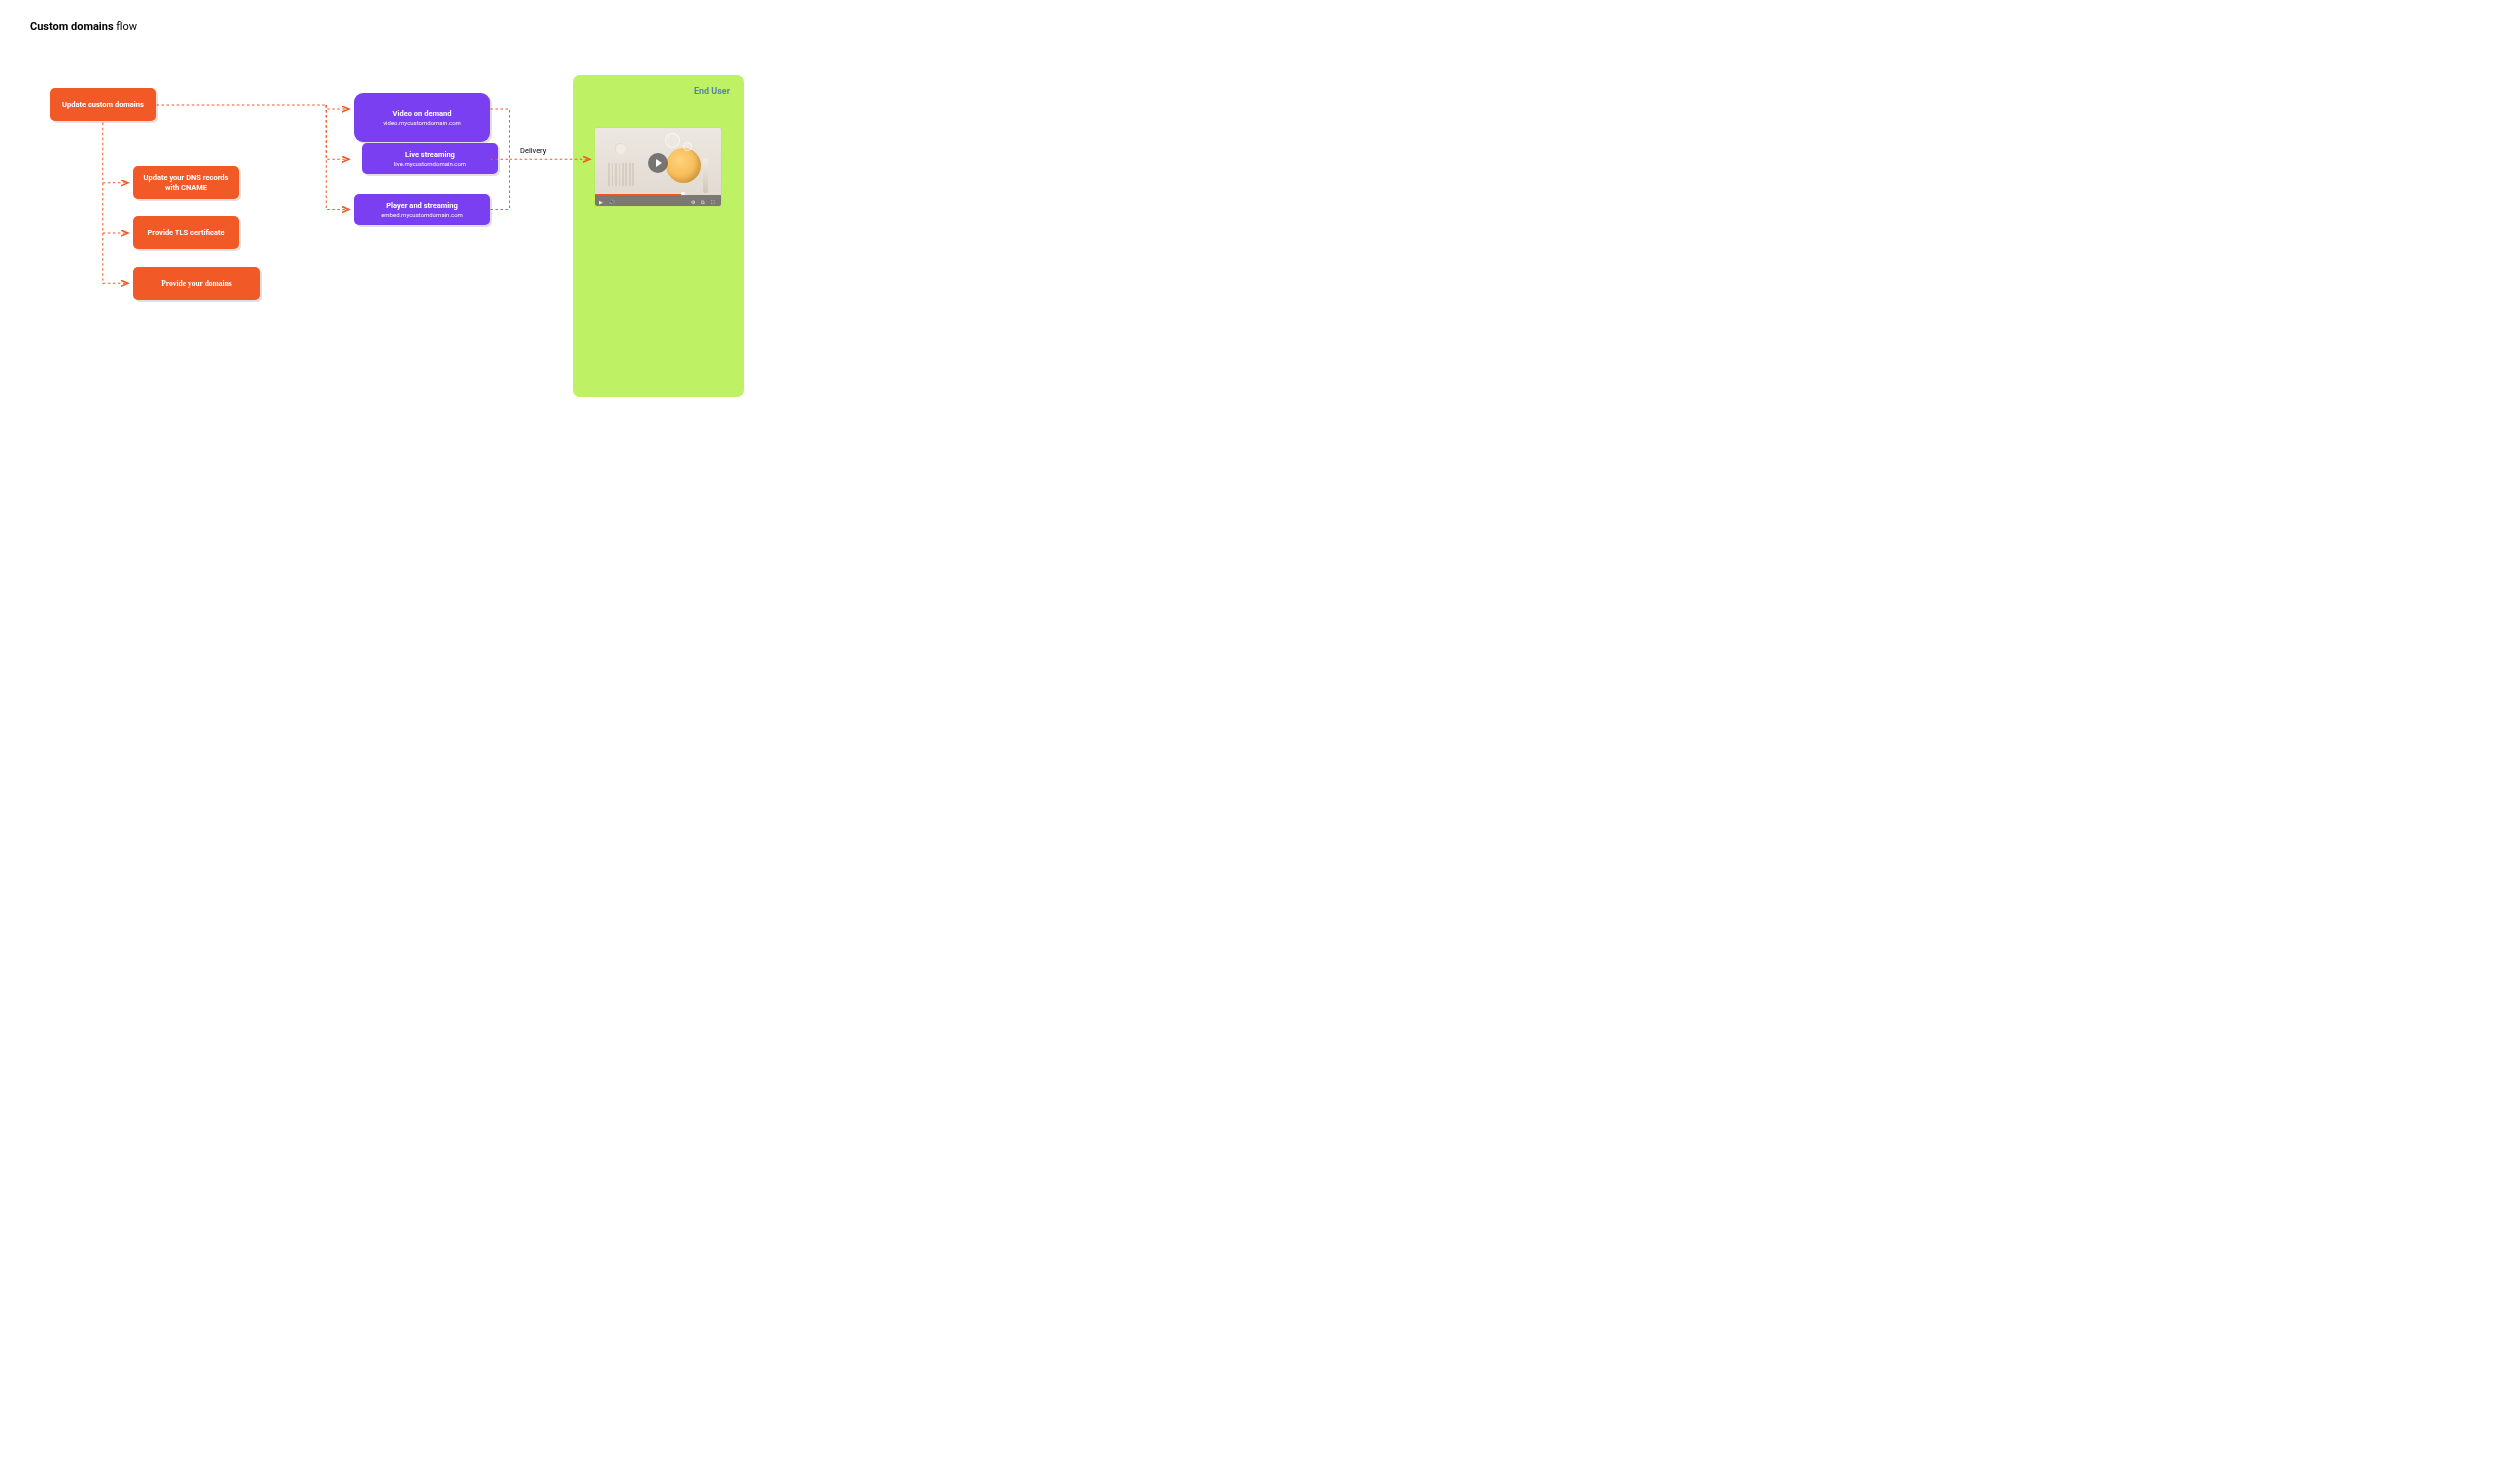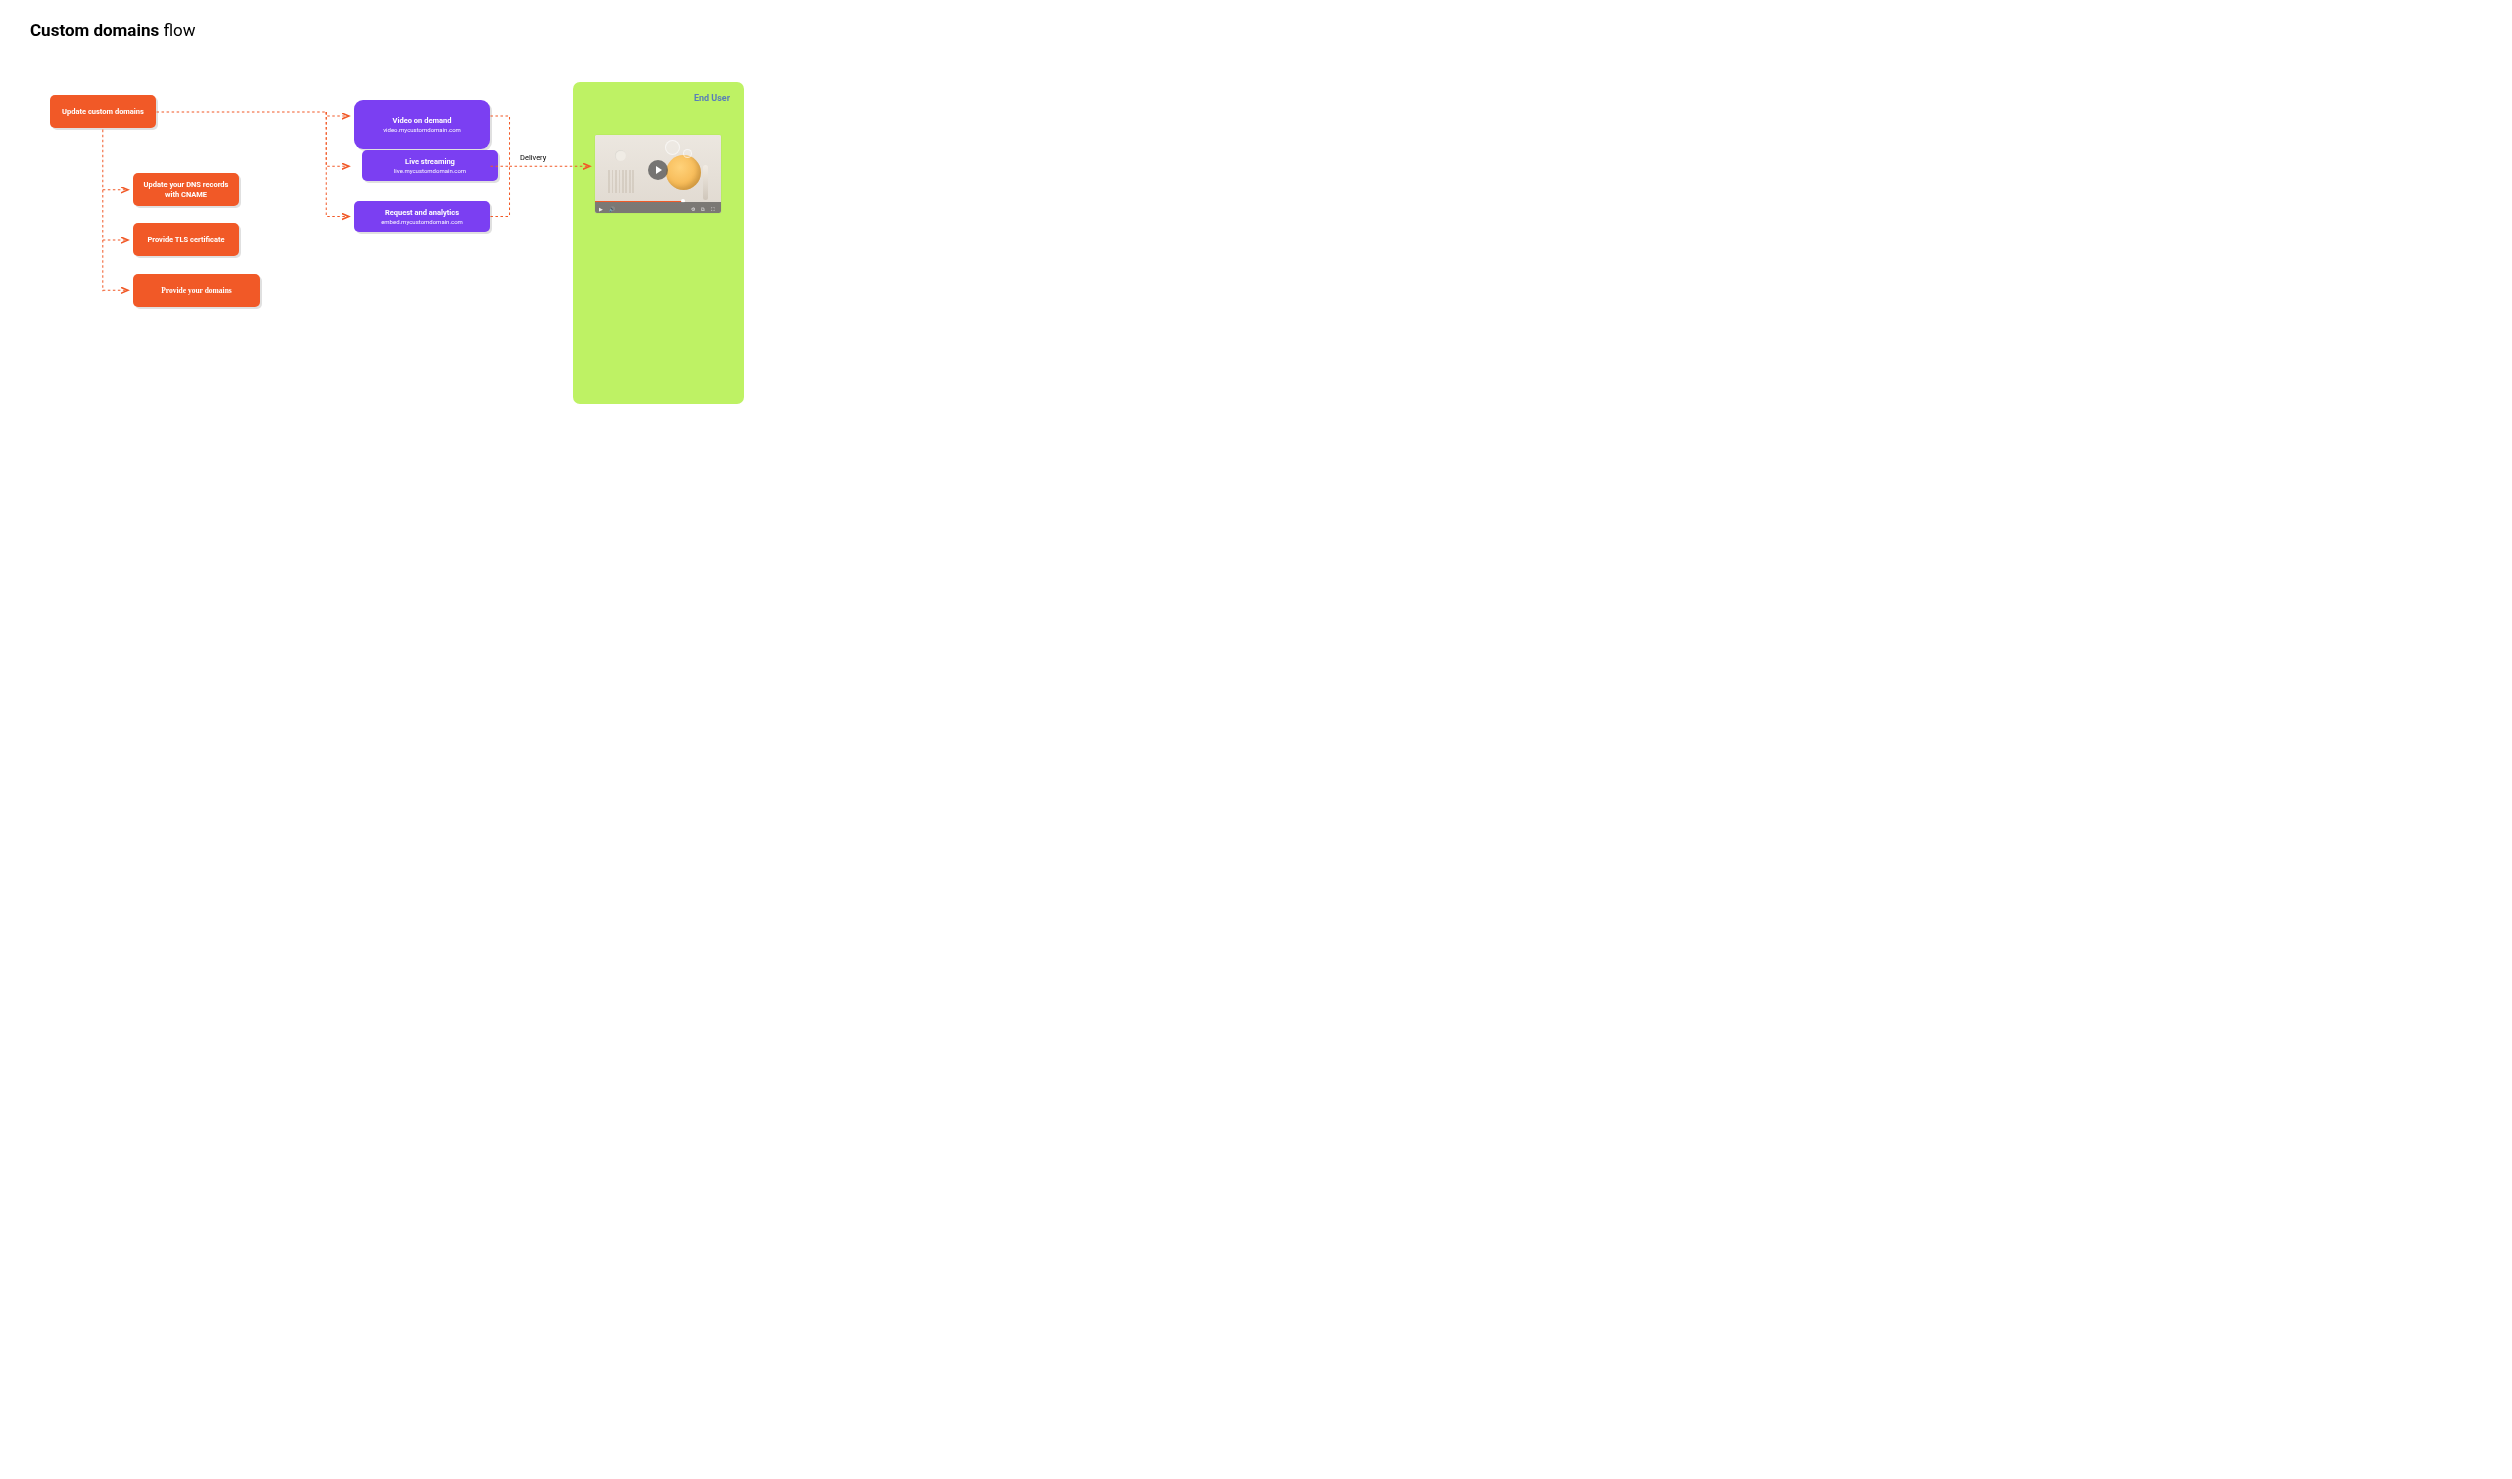--- a/index.html
+++ b/index.html
@@ -2,21 +2,21 @@
 <html style="font-size:8px"><head>
 <meta charset="utf-8">
 <style>
   * { box-sizing: border-box; margin: 0; padding: 0; }
   body {
     font-family: -apple-system, BlinkMacSystemFont, "Segoe UI", Roboto, Helvetica, Arial, sans-serif;
     background: #ffffff;
     padding: 20px 30px;
   }
   .title {
-    font-size: 17px;
+    font-size: 11px;
     margin-bottom: 15px;
     color: #000;
   }
   .title .bold { font-weight: 700; }
   .title .light { font-weight: 400; }
 
   .canvas {
     position: relative;
     width: 713px;
     height: 332px;
@@ -221,21 +221,21 @@
 
   <div class="box purple bx-vod">
     <span>Video on demand</span>
     <span class="sub">video.mycustomdomain.com</span>
   </div>
   <div class="box purple bx-live">
     <span>Live streaming</span>
     <span class="sub">live.mycustomdomain.com</span>
   </div>
   <div class="box purple bx-embed">
-    <span>Request and analytics</span>
+    <span>Player and streaming</span>
     <span class="sub">embed.mycustomdomain.com</span>
   </div>
 
   <div class="delivery-label">Delivery</div>
 
   <div class="thumb">
     <div class="thumb-bg"></div>
     <div class="thumb-lines"></div>
     <div class="thumb-circle"></div>
     <div class="thumb-stick"></div>

